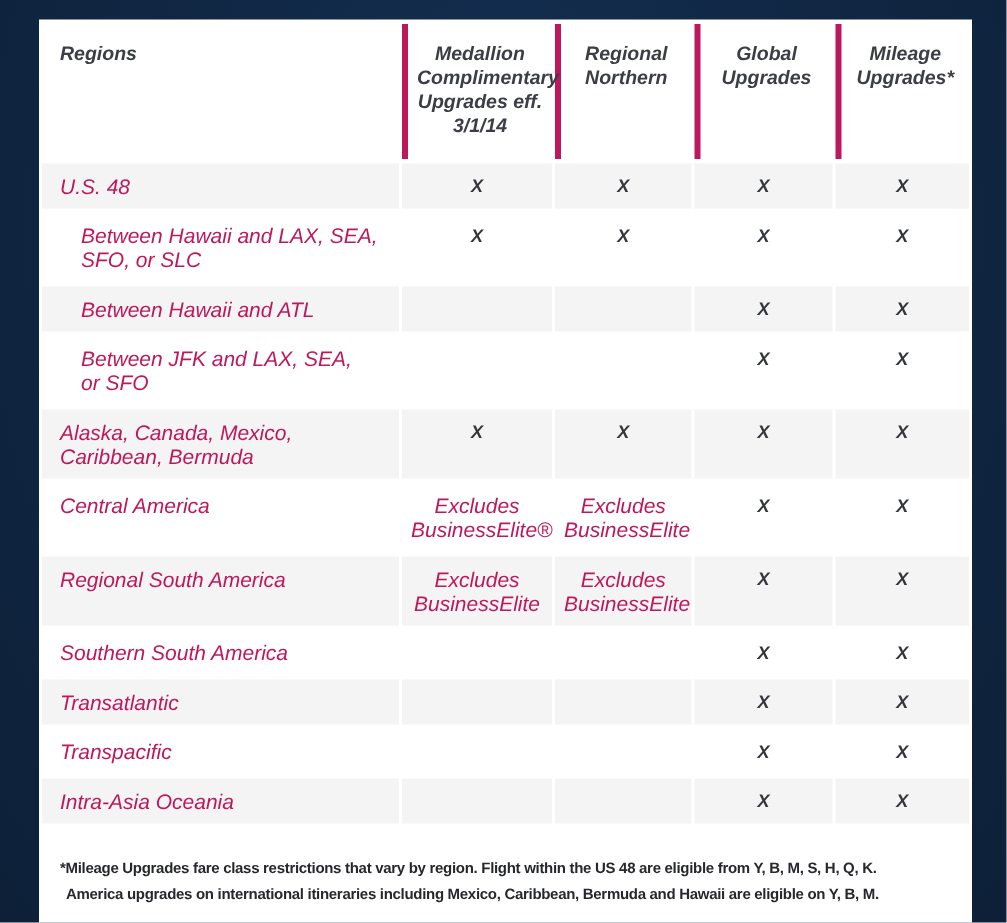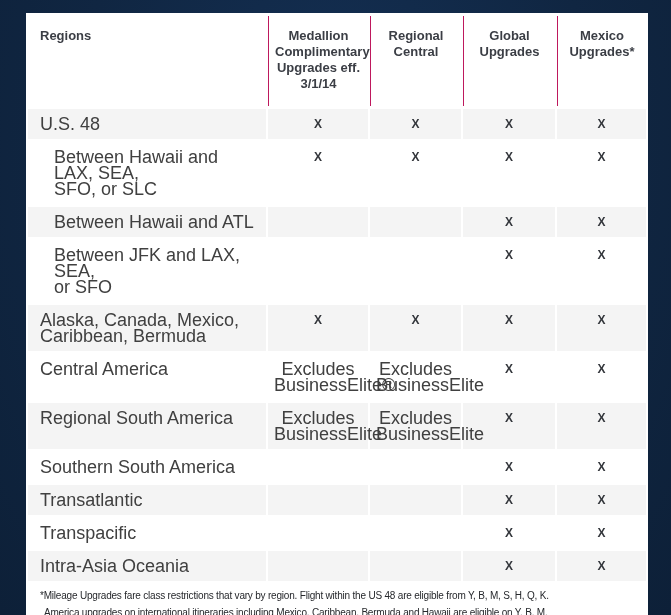--- a/index.html
+++ b/index.html
@@ -20,42 +20,43 @@
     top: 13px;
     width: 622px;
     background: #ffffff;
     padding-bottom: 12px;
   }
   table.upgrade-table {
     border-collapse: separate;
     border-spacing: 2px 3px;
     table-layout: fixed;
     width: 622px;
+    font-style: italic;
   }
   th {
     font-size: 13px;
     font-weight: bold;
     color: #3b3e45;
     vertical-align: top;
     text-align: center;
     padding: 12px 6px 14px;
     line-height: 16px;
     white-space: pre-line;
     background: #ffffff;
   }
   th:not(:first-child) {
-    border-left: 1px solid #be185d;
+    border-left: 4px solid #be185d;
   }
   th.region-col {
     text-align: left;
     padding-left: 12px;
   }
   td {
-    font-size: 18px;
-    color: #404040;
+    font-size: 14px;
+    color: #be185d;
     vertical-align: top;
     padding: 7px 6px;
     line-height: 16px;
     white-space: pre-line;
     background: #ffffff;
   }
   td.region {
     text-align: left;
     padding-left: 12px;
   }
@@ -68,23 +69,23 @@
   }
   td.val.xmark {
     font-weight: bold;
     font-size: 12px;
     color: #33363b;
   }
   tbody tr.stripe td {
     background: #f4f4f4;
   }
   .footnote {
-    margin: 3px 14px 0 14px;
+    margin: 19px 14px 0 14px;
     font-size: 10px;
-    font-weight: normal;
+    font-weight: bold;
     letter-spacing: -0.2px;
     color: #26282c;
     line-height: 17px;
   }
   .footnote .line2 {
     margin-left: 4px;
   }
 </style>
 </head>
 <body>
@@ -99,24 +100,24 @@
       <col style="width:89px">
     </colgroup>
     <thead>
       <tr>
         <th class="region-col">Regions</th>
         <th>Medallion
 Complimentary
 Upgrades eff.
 3/1/14</th>
         <th>Regional
-Central</th>
+Northern</th>
         <th>Global
 Upgrades</th>
-        <th>Mexico
+        <th>Mileage
 Upgrades*</th>
       </tr>
     </thead>
     <tbody>
       <tr class="stripe">
         <td class="region">U.S. 48</td>
         <td class="val xmark">X</td>
         <td class="val xmark">X</td>
         <td class="val xmark">X</td>
         <td class="val xmark">X</td>

